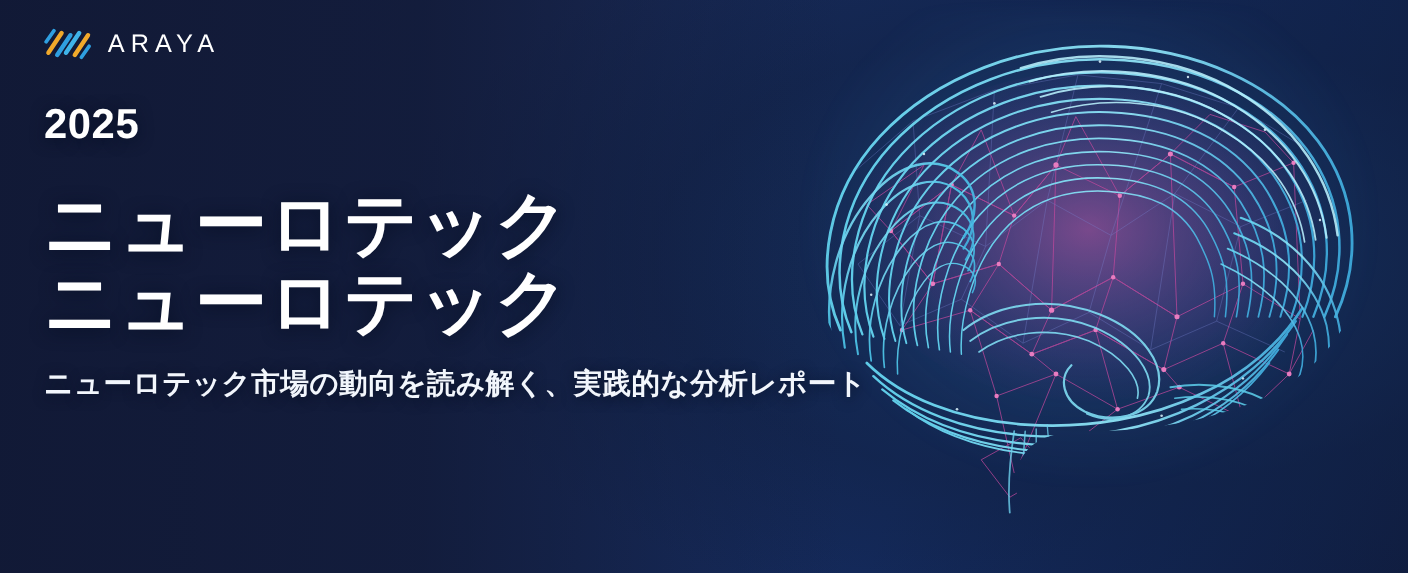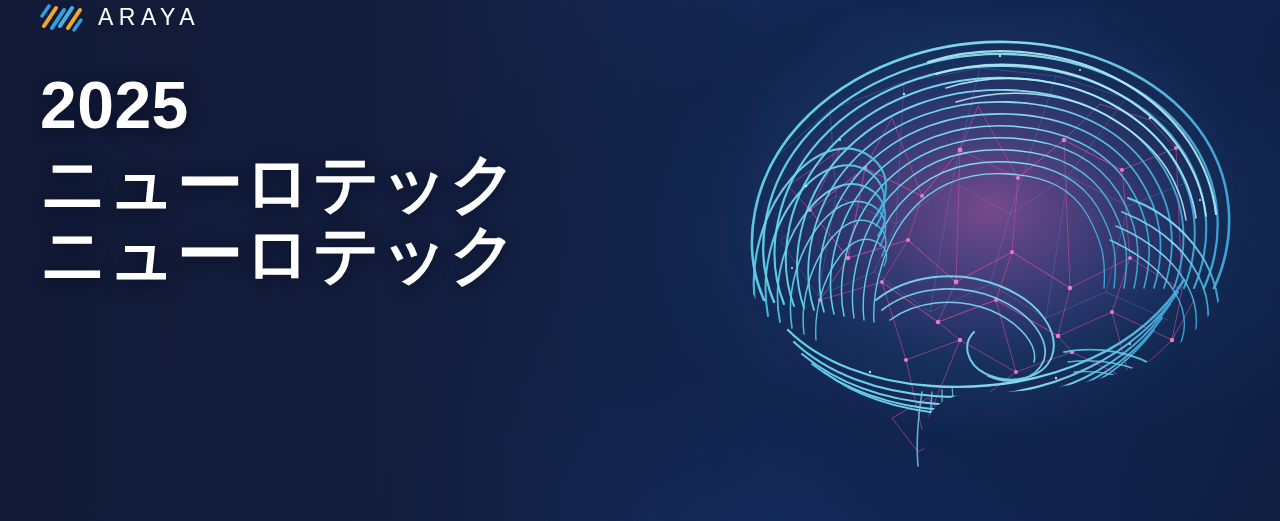--- a/index.html
+++ b/index.html
@@ -57,42 +57,43 @@
     left: 40px;
     top: 0;
     height: 521px;
     z-index: 5;
   }
 
   .logo-row {
     display: flex;
     align-items: center;
     gap: 14px;
+    padding-top: 22px;
   }
   .logo-mark { width: 44px; height: 34px; display: block; }
   .logo-word {
     color: #ffffff;
     font-size: 23px;
     font-weight: 500;
     letter-spacing: 5.5px;
     line-height: 1;
   }
 
   .year {
     margin-top: 38px;
     color: #ffffff;
-    font-size: 66px;
+    font-size: 38px;
     font-weight: bold;
     line-height: 1;
     letter-spacing: 0.5px;
     text-shadow: 0 2px 14px rgba(6,14,34,0.75);
   }
 
   .title {
-    margin-top: 10px;
+    margin-top: 36px;
     color: #ffffff;
     font-size: 66px;
     font-weight: bold;
     line-height: 1.07;
     letter-spacing: 1px;
     text-shadow: 0 2px 16px rgba(6,14,34,0.8);
   }
   .title-line { display: block; white-space: nowrap; }
 
   .subtitle {
@@ -307,15 +308,16 @@
       <span class="logo-word">ARAYA</span>
     </div>
 
     <div class="year">2025</div>
 
     <div class="title">
       <span class="title-line">ニューロテック</span>
       <span class="title-line">ニューロテック</span>
     </div>
 
+    <div class="subtitle">ニューロテック市場の動向を読み解く、実践的な分析レポート</div>
   </div>
 
 </div>
 
 </body></html>

